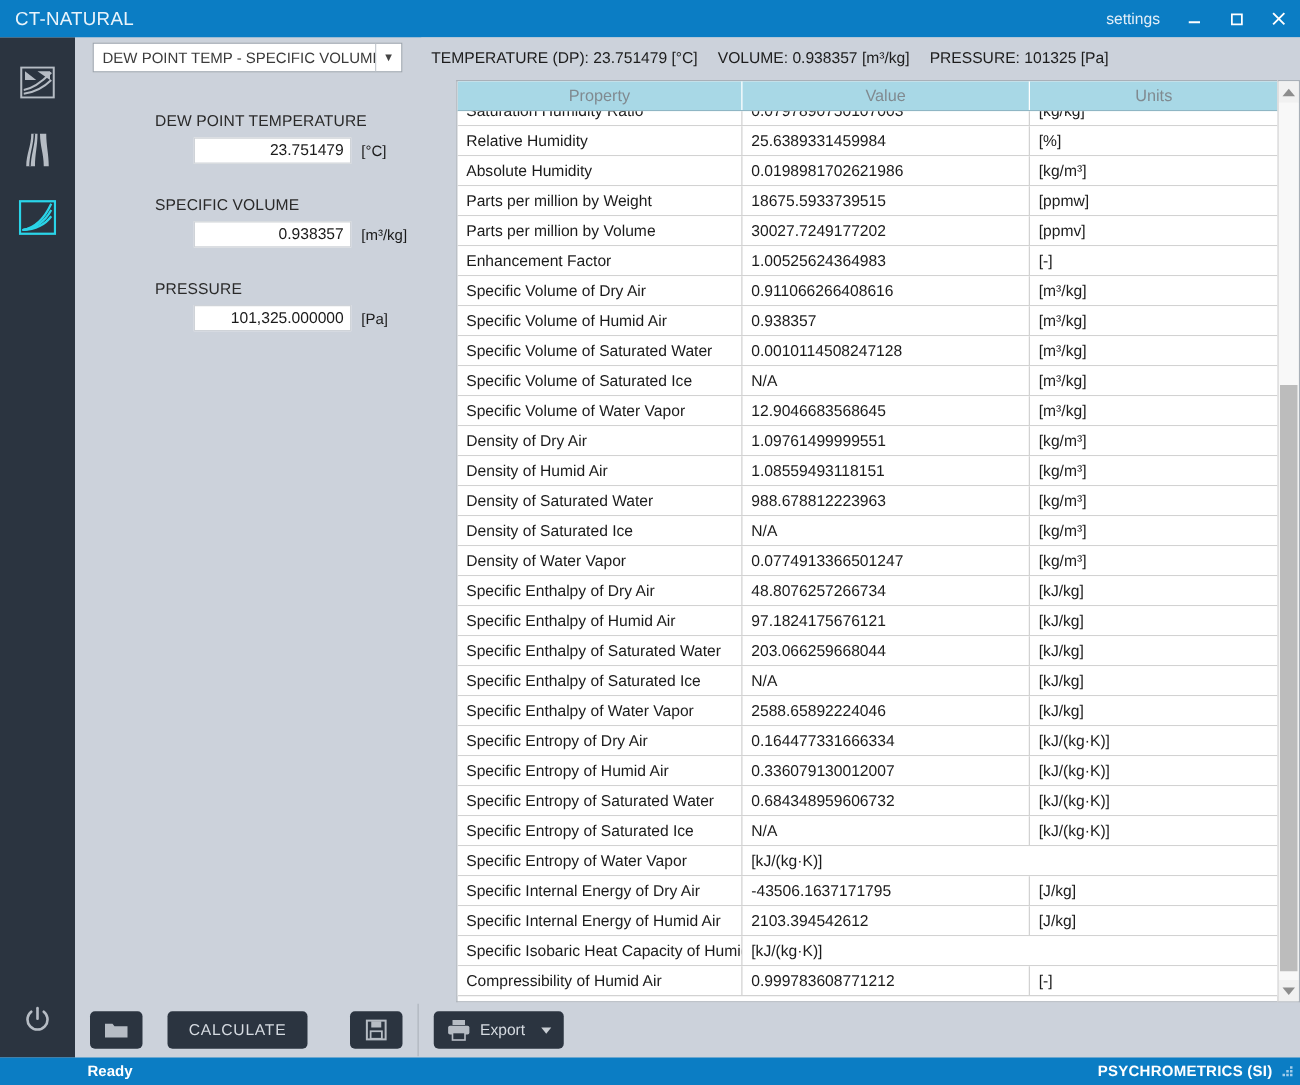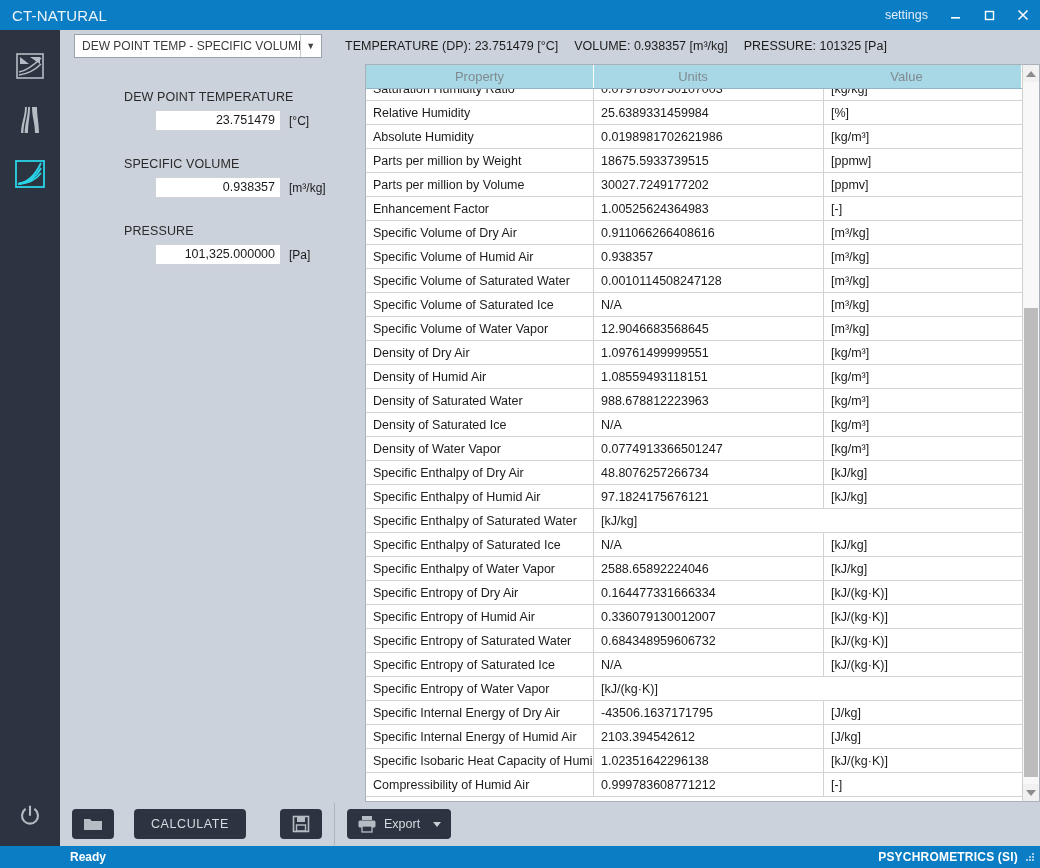--- a/index.html
+++ b/index.html
@@ -412,22 +412,22 @@
             </div>
           </div>
 
         </div>
 
         <div class="tablepanel">
           <div class="grid-outer">
 
             <div class="grid-head">
               <div class="gh c0">Property</div>
+              <div class="gh c1">Value</div>
               <div class="gh c2">Units</div>
-              <div class="gh c1">Value</div>
             </div>
 
             <div class="grid-body">
               <div class="grid-inner" id="rows-container">
                   <div class="row">
                     <div class="cell c0">Saturation Humidity Ratio</div>
                     <div class="cell c1">0.0797890750107003</div>
                     <div class="cell c2">[kg/kg]</div>
                   </div>
                   <div class="row">
@@ -510,20 +510,21 @@
                     <div class="cell c1">48.8076257266734</div>
                     <div class="cell c2">[kJ/kg]</div>
                   </div>
                   <div class="row">
                     <div class="cell c0">Specific Enthalpy of Humid Air</div>
                     <div class="cell c1">97.1824175676121</div>
                     <div class="cell c2">[kJ/kg]</div>
                   </div>
                   <div class="row">
                     <div class="cell c0">Specific Enthalpy of Saturated Water</div>
+                    <div class="cell c1">203.066259668044</div>
                     <div class="cell c2">[kJ/kg]</div>
                   </div>
                   <div class="row">
                     <div class="cell c0">Specific Enthalpy of Saturated Ice</div>
                     <div class="cell c1">N/A</div>
                     <div class="cell c2">[kJ/kg]</div>
                   </div>
                   <div class="row">
                     <div class="cell c0">Specific Enthalpy of Water Vapor</div>
                     <div class="cell c1">2588.65892224046</div>
@@ -558,21 +559,20 @@
                     <div class="cell c1">-43506.1637171795</div>
                     <div class="cell c2">[J/kg]</div>
                   </div>
                   <div class="row">
                     <div class="cell c0">Specific Internal Energy of Humid Air</div>
                     <div class="cell c1">2103.394542612</div>
                     <div class="cell c2">[J/kg]</div>
                   </div>
                   <div class="row">
                     <div class="cell c0">Specific Isobaric Heat Capacity of Humid Air</div>
-                    <div class="cell c1">1.02351642296138</div>
                     <div class="cell c2">[kJ/(kg·K)]</div>
                   </div>
                   <div class="row">
                     <div class="cell c0">Compressibility of Humid Air</div>
                     <div class="cell c1">0.999783608771212</div>
                     <div class="cell c2">[-]</div>
                   </div>
                 </div>
             </div>
 

